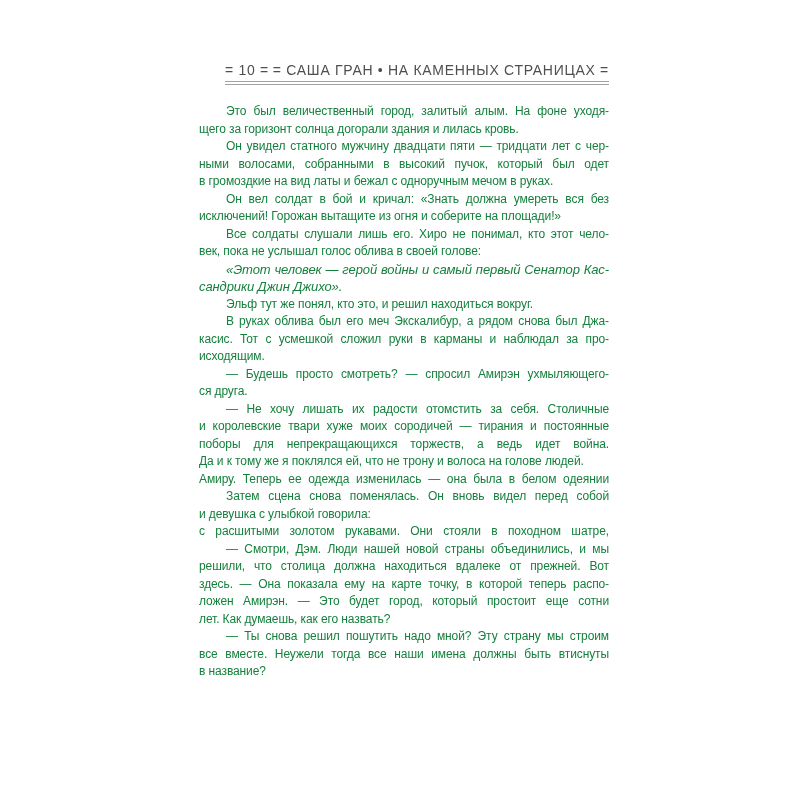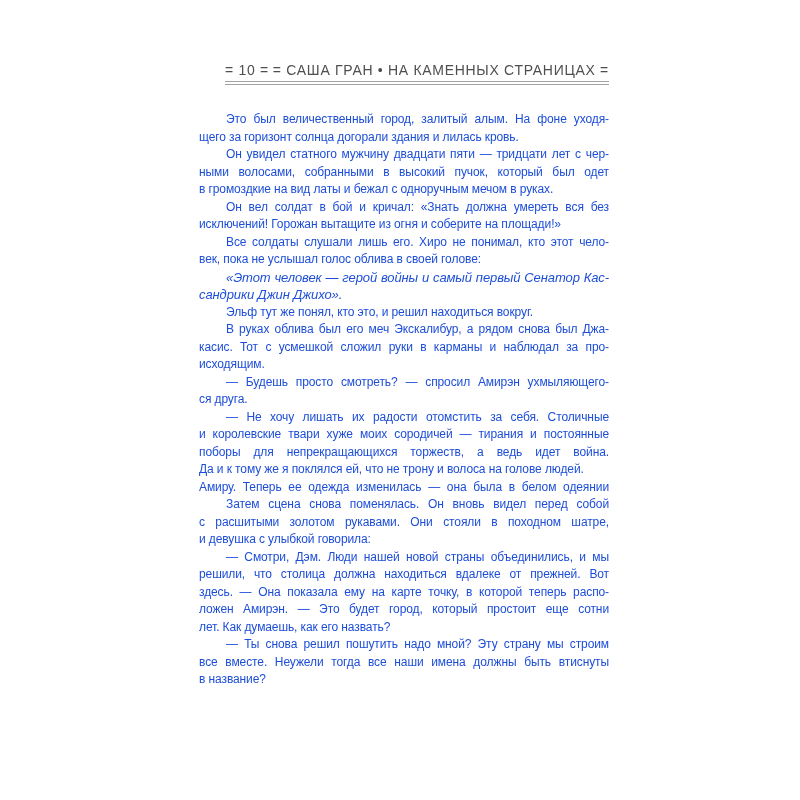--- a/index.html
+++ b/index.html
@@ -33,25 +33,25 @@
     white-space: nowrap;
   }
   .rule {
     margin-left: 26px;
     margin-top: 4px;
     height: 2px;
     border-top: 1px solid #a3a3a3;
     border-bottom: 1px solid #a3a3a3;
   }
   .body-text {
-    margin-top: 26px;
+    margin-top: 18px;
     font-size: 12px;
     line-height: 17.5px;
     letter-spacing: -0.1px;
-    color: #1d4ed8;
+    color: #15803d;
   }
   .para { margin: 0; }
   .para.italic {
     font-family: Liberation Sans, sans-serif;
     font-style: italic;
     font-size: 13px;
   }
   .line {
     text-align: justify;
     text-align-last: justify;
@@ -106,22 +106,22 @@
         </div>
         <div class="para">
           <div class="line first">— Не хочу лишать их радости отомстить за себя. Столичные</div>
           <div class="line">и королевские твари хуже моих сородичей — тирания и постоянные</div>
           <div class="line">поборы для непрекращающихся торжеств, а ведь идет война.</div>
           <div class="line last">Да и к тому же я поклялся ей, что не трону и волоса на голове людей.</div>
         </div>
         <div class="para">
           <div class="line">Амиру. Теперь ее одежда изменилась — она была в белом одеянии</div>
           <div class="line first">Затем сцена снова поменялась. Он вновь видел перед собой</div>
+          <div class="line last">и девушка с улыбкой говорила:</div>
           <div class="line">с расшитыми золотом рукавами. Они стояли в походном шатре,</div>
-          <div class="line last">и девушка с улыбкой говорила:</div>
         </div>
         <div class="para">
           <div class="line first">— Смотри, Дэм. Люди нашей новой страны объединились, и мы</div>
           <div class="line">решили, что столица должна находиться вдалеке от прежней. Вот</div>
           <div class="line">здесь. — Она показала ему на карте точку, в которой теперь распо-</div>
           <div class="line">ложен Амирэн. — Это будет город, который простоит еще сотни</div>
           <div class="line last">лет. Как думаешь, как его назвать?</div>
         </div>
         <div class="para">
           <div class="line first">— Ты снова решил пошутить надо мной? Эту страну мы строим</div>

